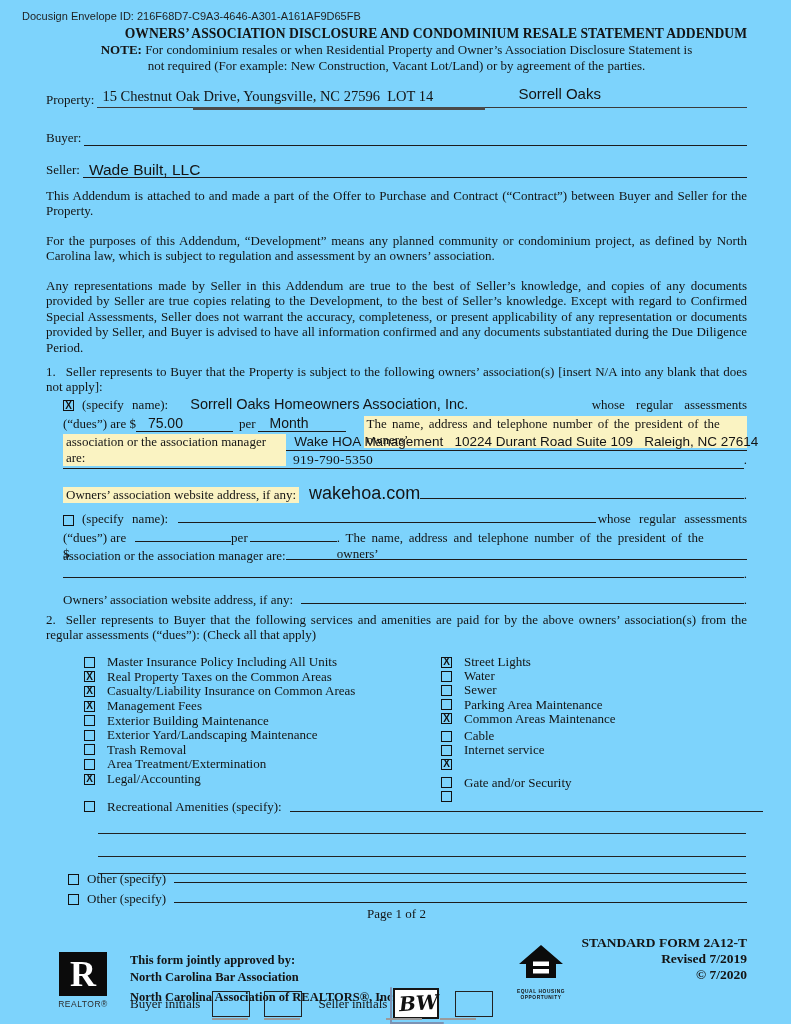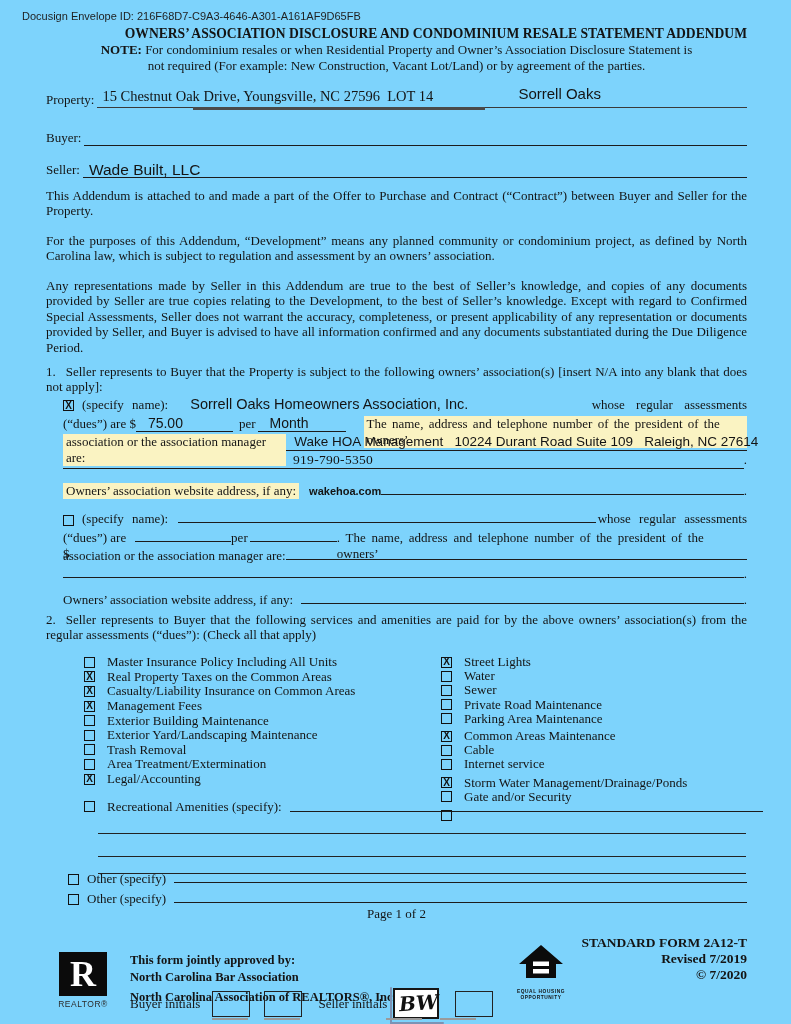--- a/index.html
+++ b/index.html
@@ -51,21 +51,21 @@
   .specify { word-spacing:5px; }
   .a-name { font-family:"Liberation Sans", sans-serif; font-size:14.5px; margin-left:22px; }
   .whose { margin-left:auto; word-spacing:8px; }
   .uval { border-bottom:1.5px solid #1c1c1c; font-family:"Liberation Sans", sans-serif; font-size:14px; padding-left:12px; }
   .w95 { width:97px; } .w88 { width:88px; }
   .uline { border-bottom:1.5px solid #1c1c1c; display:inline-block; }
   .perlbl { margin-left:6px; margin-right:2px; }
   .hl-tail { flex:1; margin-left:18px; word-spacing:2px; }
   .mgr { font-family:"Liberation Sans", sans-serif; font-size:13.5px; padding-left:8px; white-space:pre; }
   .phone { margin-left:230px; font-size:13.5px; letter-spacing:.3px; }
-  .wsval { font-family:"Liberation Sans", sans-serif; font-size:11px; margin-left:10px;font-weight:bold; }
+  .wsval { font-family:"Liberation Sans", sans-serif; font-size:18px; margin-left:10px; }
   .lead2 { word-spacing:2.5px; }
 
   
   .cl { top:655px; }
   .cl-left  { left:84px;  width:679px;text-align:center; }
   .cl-right { left:441px; width:306px; }
   .cl-row { display:flex; align-items:center; }
   .cl-left  .cl-row { height:14.6px; }
   .cl-right .cl-row { height:14.2px; }
   .cl-row .cb { margin-right:12px; }
@@ -299,26 +299,20 @@
     <div class="cl-row">
         <span class="cb">
           <i></i>
         </span>
         <span class="cl-label">Sewer</span>
       </div>
     <div class="cl-row">
         <span class="cb">
           <i></i>
         </span>
-        <span class="cl-label">Private Road Maintenance</span>
-      </div>
-    <div class="cl-row">
-        <span class="cb">
-          <i></i>
-        </span>
         <span class="cl-label">Parking Area Maintenance</span>
       </div>
     <div class="cl-row">
         <span class="cb">
           <i>X</i>
         </span>
         <span class="cl-label">Common Areas Maintenance</span>
       </div>
     <div class="cl-row">
         <span class="cb">
@@ -329,21 +323,20 @@
     <div class="cl-row">
         <span class="cb">
           <i></i>
         </span>
         <span class="cl-label">Internet service</span>
       </div>
     <div class="cl-row">
         <span class="cb">
           <i>X</i>
         </span>
-        <span class="cl-label">Storm Water Management/Drainage/Ponds</span>
       </div>
     <div class="cl-row">
         <span class="cb">
           <i></i>
         </span>
         <span class="cl-label">Gate and/or Security</span>
       </div>
     <div class="cl-row">
         <span class="cb">
           <i></i>

